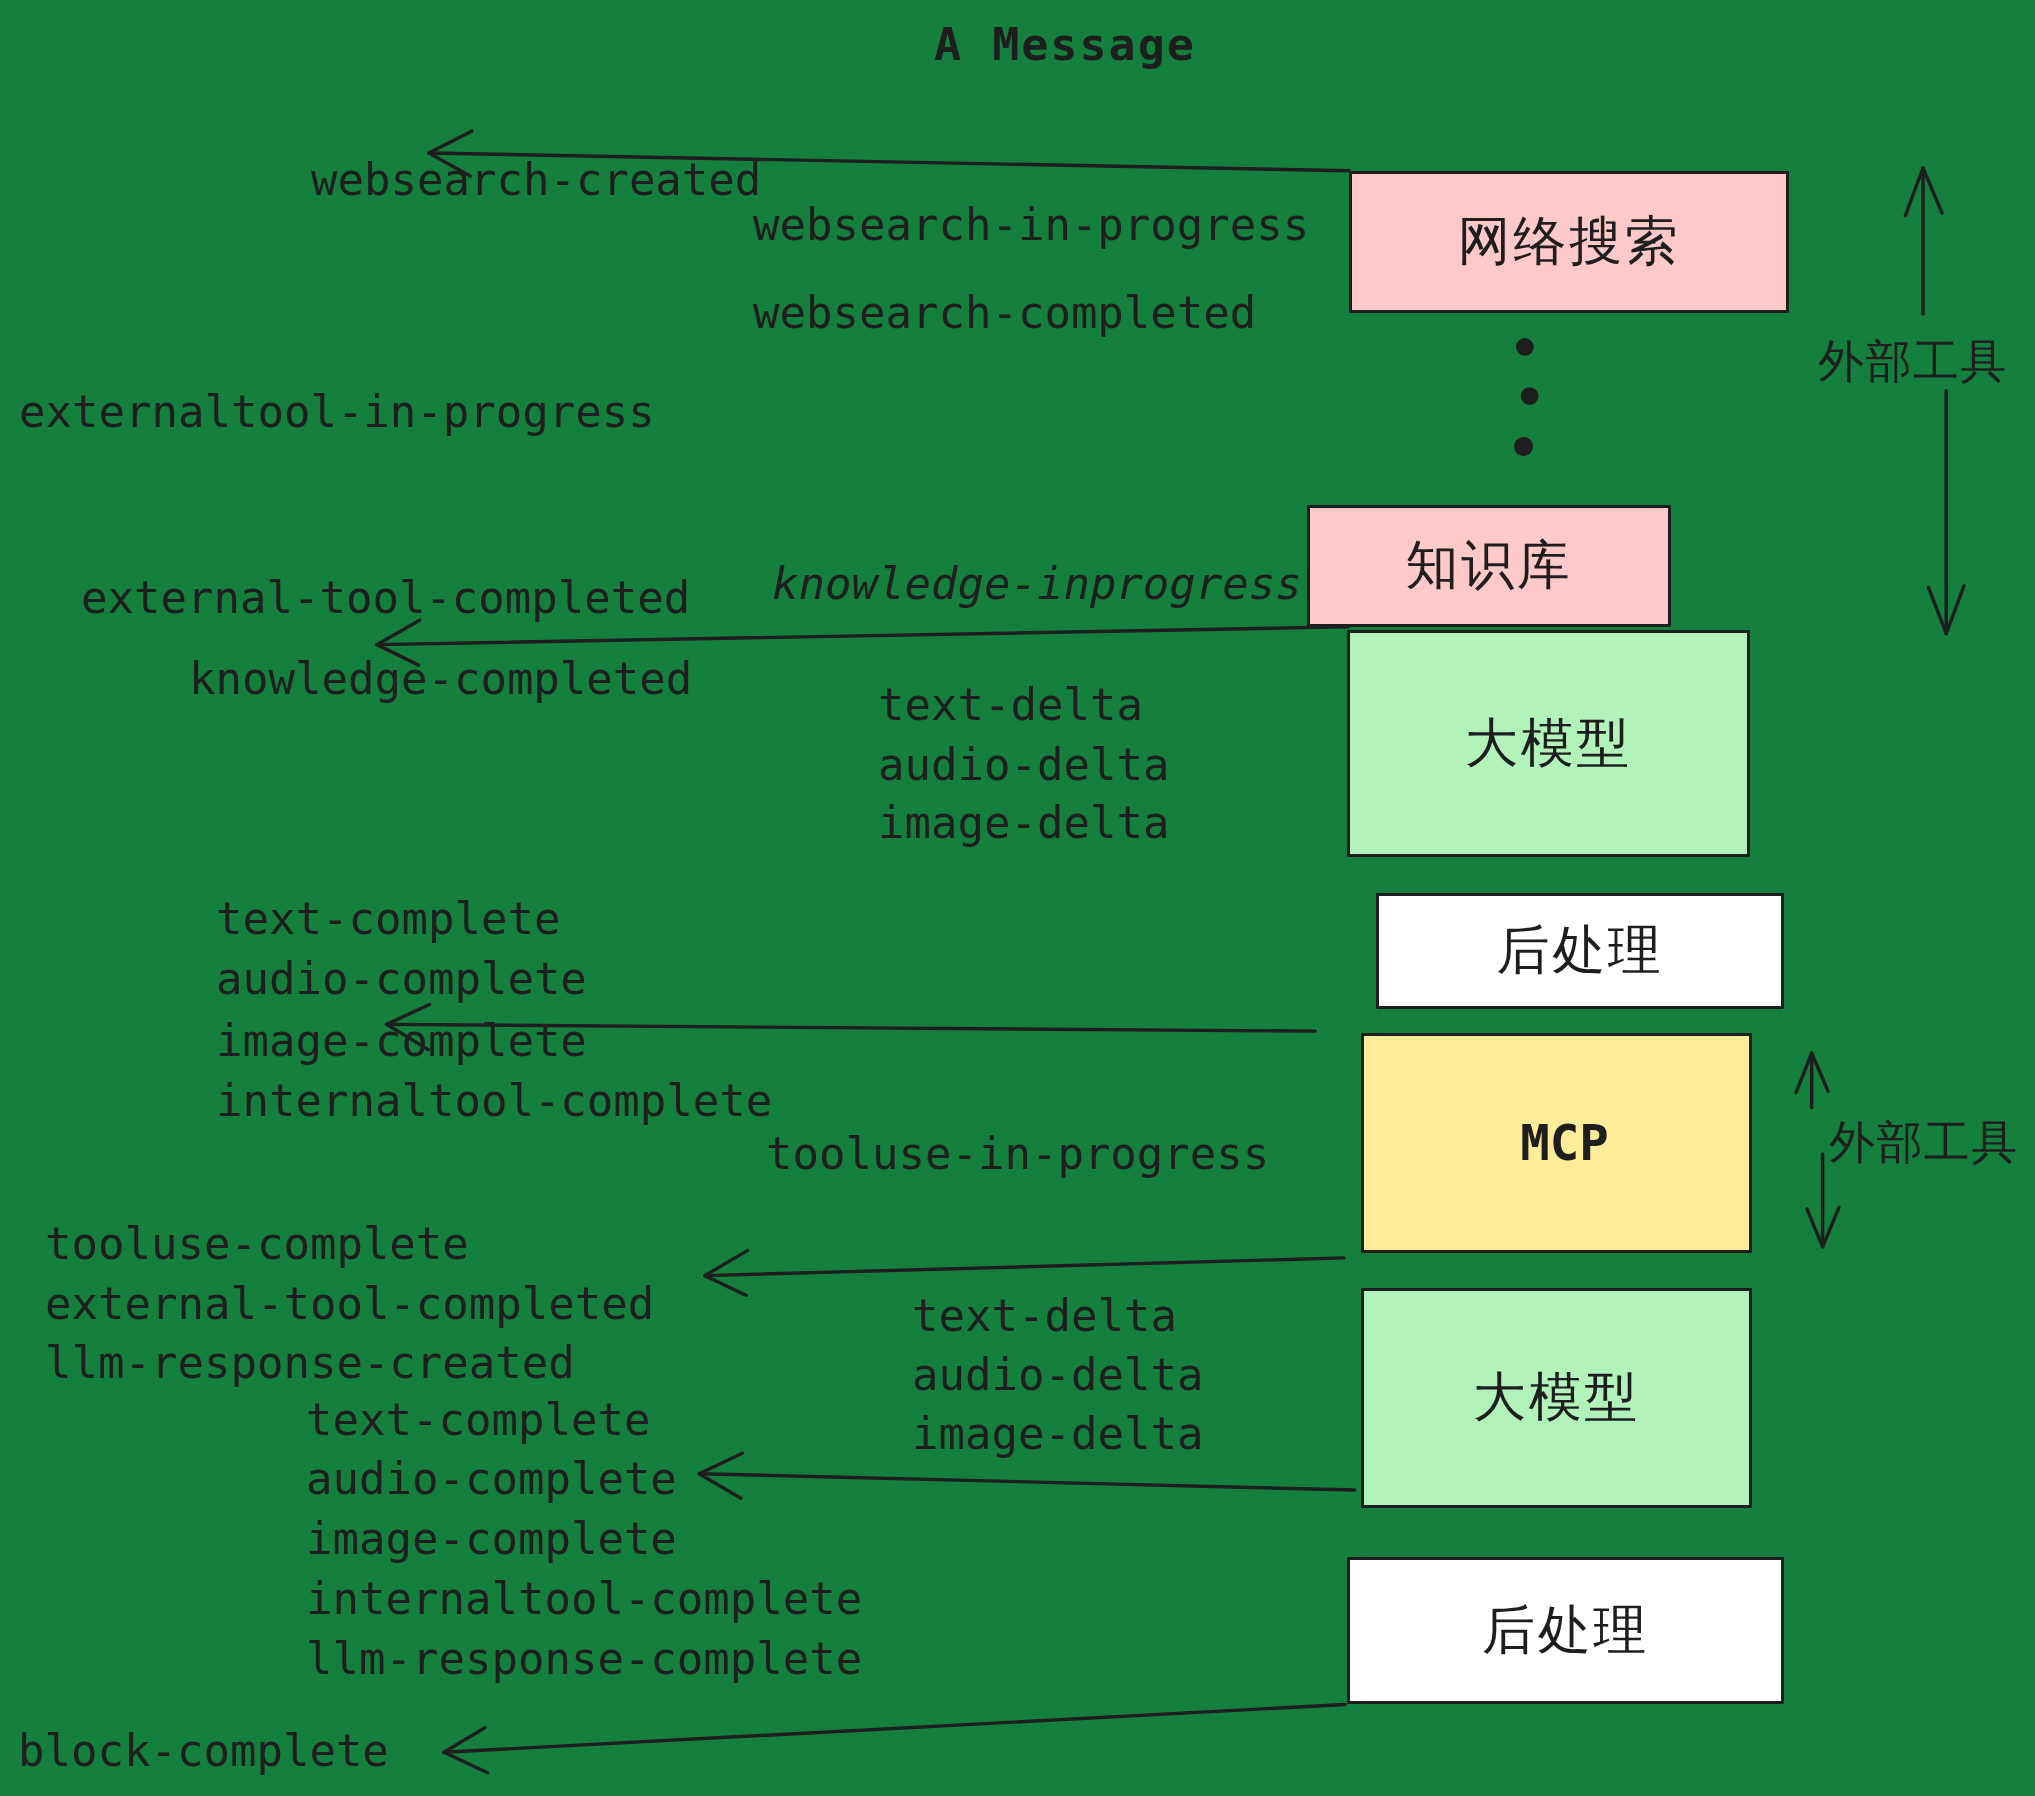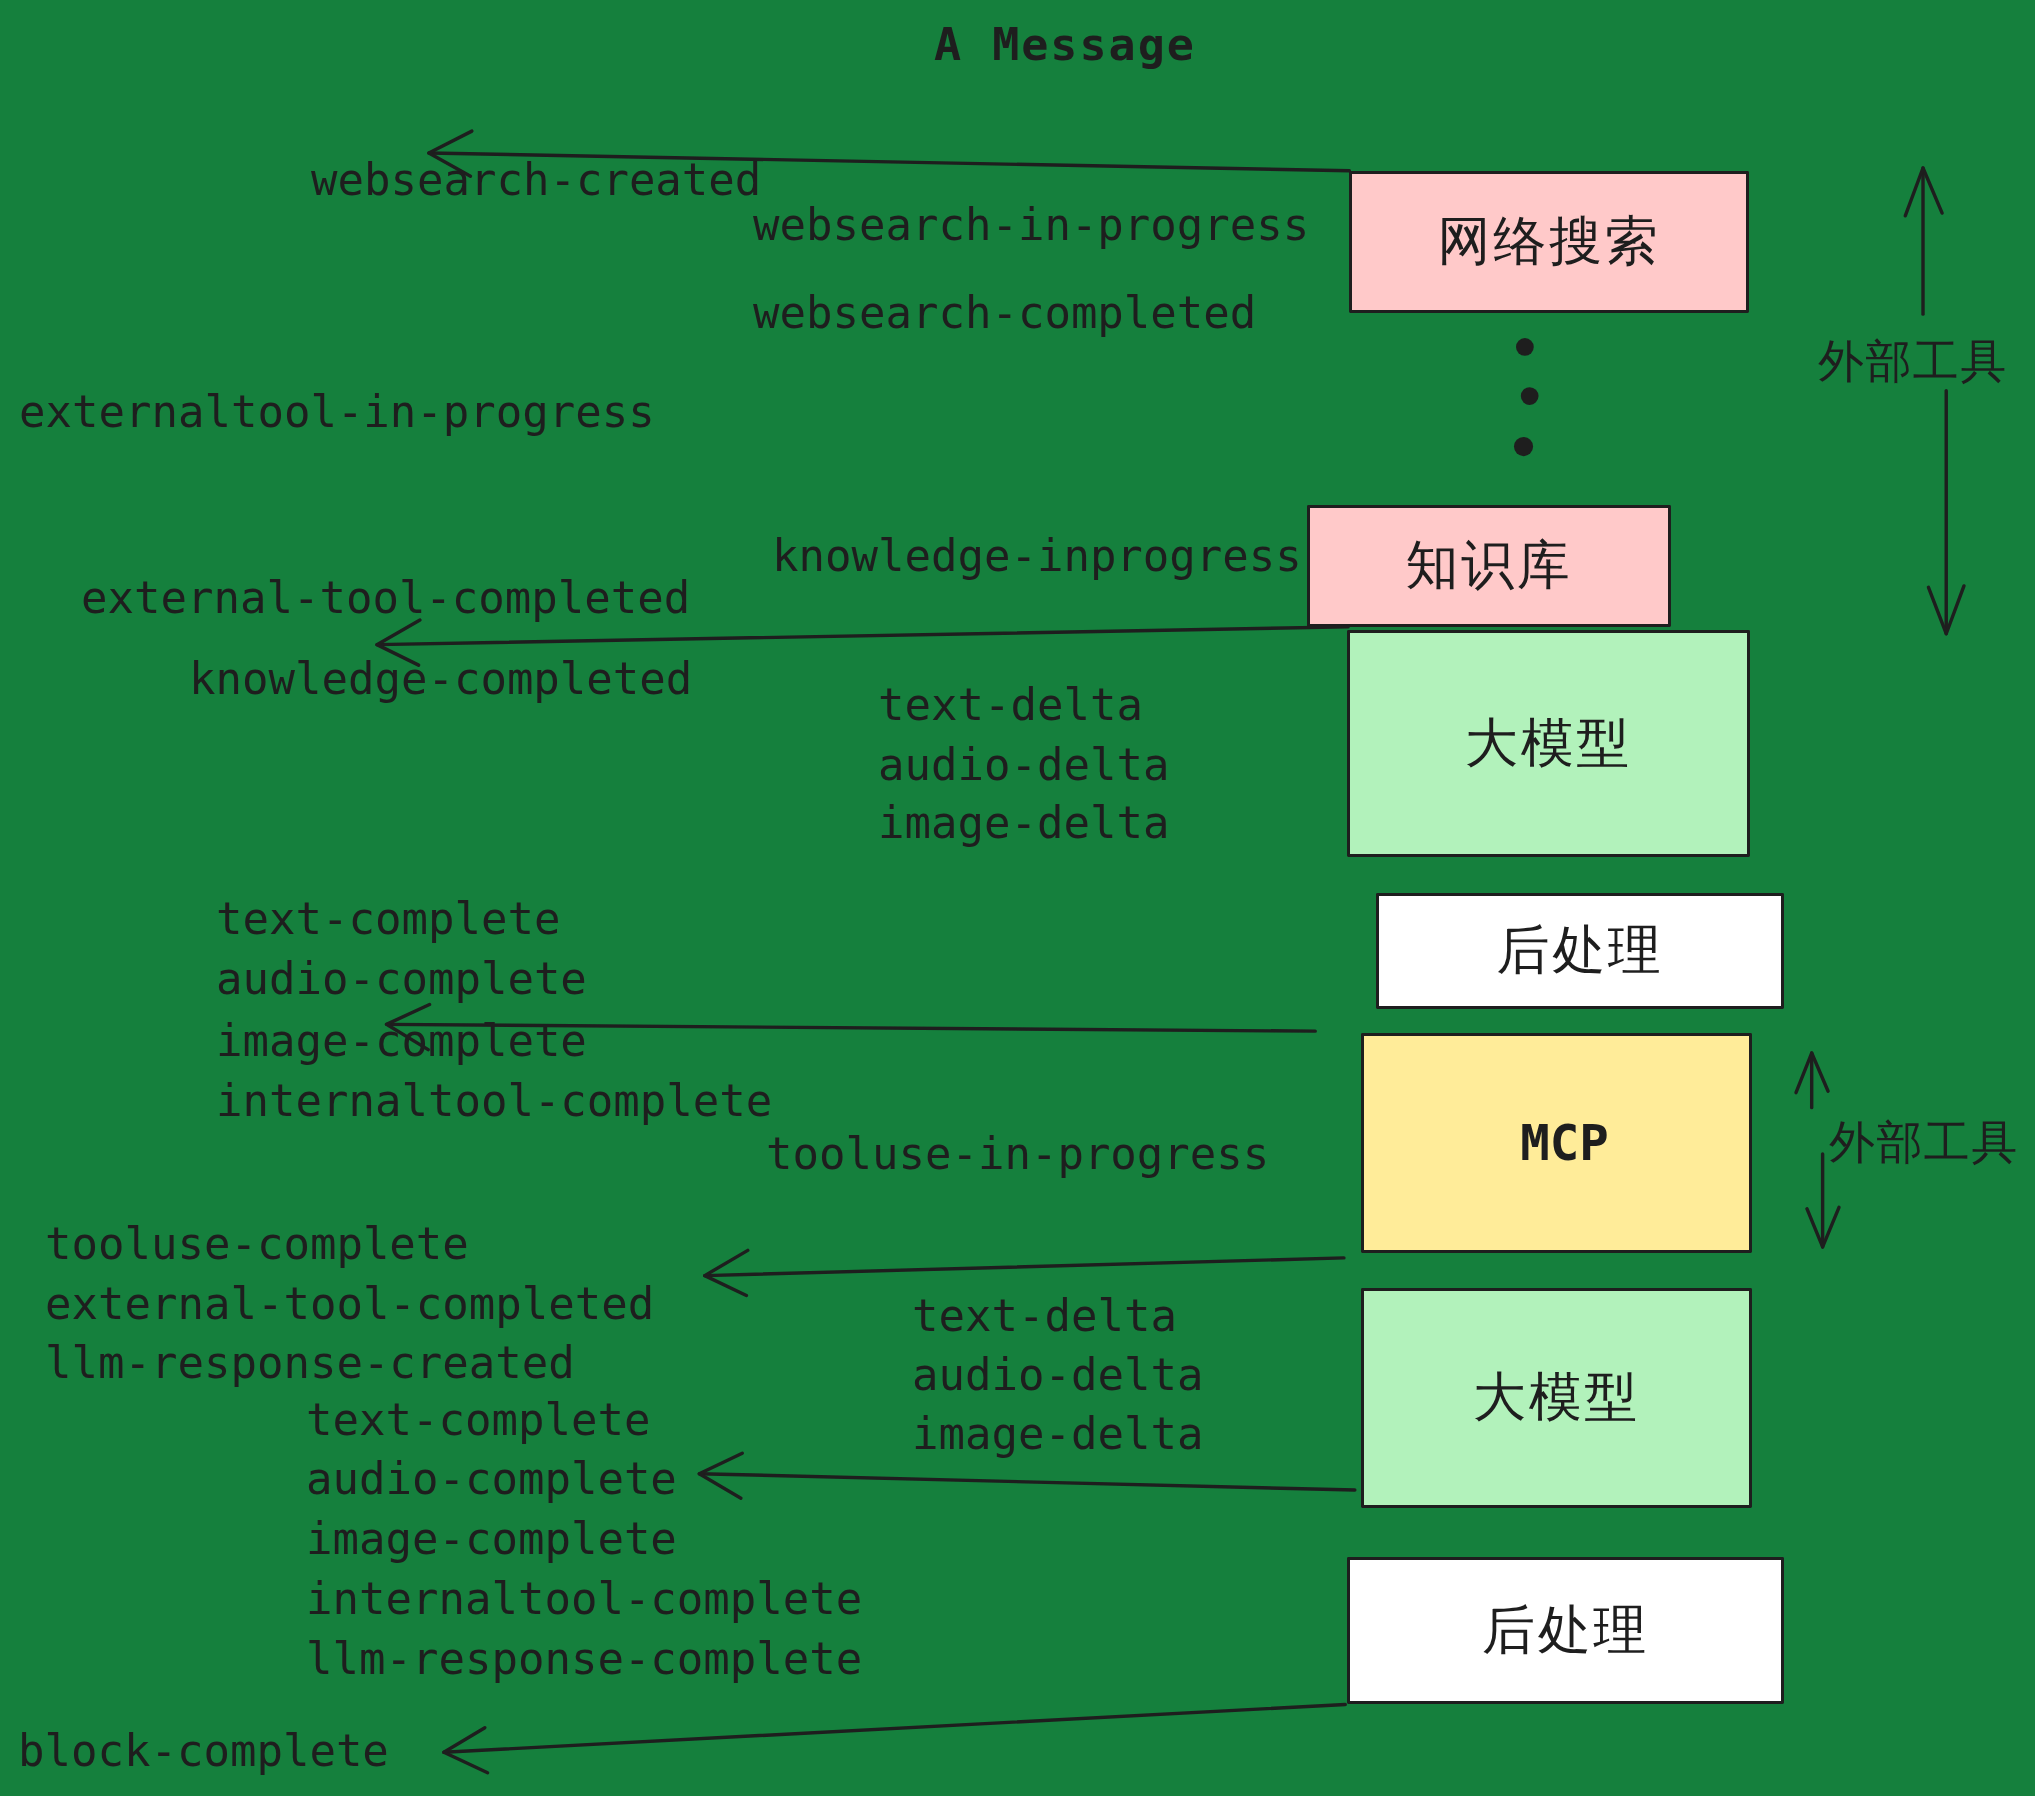--- a/index.html
+++ b/index.html
@@ -64,21 +64,21 @@
 <body>
 
 <div id="canvas">
 
   <div class="title" style="left:934px;top:18px;">A Message</div>
 
   <div class="event" style="left:311px;top:157px;">websearch-created</div>
   <div class="event" style="left:753px;top:202px;">websearch-in-progress</div>
   <div class="event" style="left:753px;top:290px;">websearch-completed</div>
   <div class="event" style="left:19px;top:389px;">externaltool-in-progress</div>
-  <div class="event" style="left:772px;top:533px;">knowledge-inprogress</div>
+  <div class="event" style="left:772px;top:561px;font-style:italic;">knowledge-inprogress</div>
   <div class="event" style="left:81px;top:575px;">external-tool-completed</div>
   <div class="event" style="left:189px;top:656px;">knowledge-completed</div>
   <div class="event" style="left:878px;top:682px;">text-delta</div>
   <div class="event" style="left:878px;top:742px;">audio-delta</div>
   <div class="event" style="left:878px;top:800px;">image-delta</div>
   <div class="event" style="left:216px;top:896px;">text-complete</div>
   <div class="event" style="left:216px;top:956px;">audio-complete</div>
   <div class="event" style="left:216px;top:1018px;">image-complete</div>
   <div class="event" style="left:216px;top:1078px;">internaltool-complete</div>
   <div class="event" style="left:766px;top:1131px;">tooluse-in-progress</div>
@@ -88,21 +88,21 @@
   <div class="event" style="left:306px;top:1397px;">text-complete</div>
   <div class="event" style="left:912px;top:1293px;">text-delta</div>
   <div class="event" style="left:912px;top:1352px;">audio-delta</div>
   <div class="event" style="left:912px;top:1411px;">image-delta</div>
   <div class="event" style="left:306px;top:1456px;">audio-complete</div>
   <div class="event" style="left:306px;top:1516px;">image-complete</div>
   <div class="event" style="left:306px;top:1576px;">internaltool-complete</div>
   <div class="event" style="left:306px;top:1636px;">llm-response-complete</div>
   <div class="event" style="left:18px;top:1728px;">block-complete</div>
 
-  <div class="box" style="left: 1349px; top: 171px; width: 400px; height: 142px; background-color: rgb(255, 201, 201);">
+  <div class="box" style="left: 1349px; top: 171px; width: 440px; height: 142px; background-color: rgb(255, 201, 201);">
     <span class="box-label">网络搜索</span>
   </div>
   <div class="box" style="left: 1307px; top: 505px; width: 364px; height: 122px; background-color: rgb(255, 201, 201);">
     <span class="box-label">知识库</span>
   </div>
   <div class="box" style="left: 1347px; top: 630px; width: 403px; height: 227px; background-color: rgb(178, 242, 187);">
     <span class="box-label">大模型</span>
   </div>
   <div class="box" style="left: 1376px; top: 893px; width: 408px; height: 116px; background-color: rgb(255, 255, 255);">
     <span class="box-label">后处理</span>

